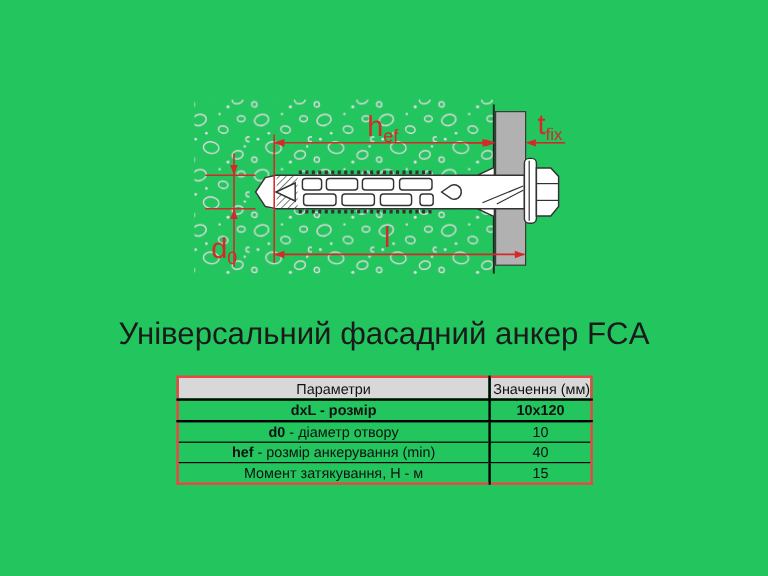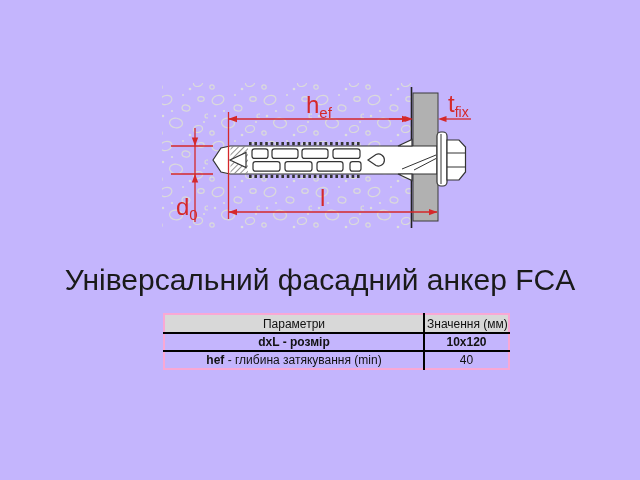--- a/index.html
+++ b/index.html
@@ -2,39 +2,39 @@
 <html style="--dimension-red: #d5282a; --plate-gray: #b1b1b1; --header-gray: #d8d8d8; --outline-dark: #333333;"><head>
 <meta charset="utf-8">
 <style>
   :root{
     --dimension-red:#d5282a;
     --plate-gray:#b1b1b1;
     --header-gray:#d8d8d8;
     --outline-dark:#333333;
   }
   html,body{margin:0;padding:0;background:#fff;}
-  #screen{position:relative;width:640px;height:480px;background:#c4b5fd;overflow:hidden;
+  #screen{position:relative;width:640px;height:480px;background:#22c55e;overflow:hidden;
           font-family:"Liberation Sans",sans-serif;}
   #diagram{position:absolute;left:0;top:0;}
 
   
   .dimline{stroke:var(--dimension-red);stroke-width:1.3;fill:none;}
   .dimfill{fill:var(--dimension-red);stroke:none;}
   .dimtext{fill:var(--dimension-red);font-family:"Liberation Sans",sans-serif;}
   .part{fill:#ffffff;stroke:var(--outline-dark);stroke-width:1.2;}
   .thin{stroke:var(--outline-dark);stroke-width:1;fill:none;}
 
   
   #title{position:absolute;top:263px;left:0;width:640px;text-align:center;
-         font-size:30px;color:#1a1a1a;white-space:nowrap;}
+         font-size:26px;color:#1a1a1a;white-space:nowrap;}
 
   
-  #params{position:absolute;left:163px;top:313px;width:345px;
+  #params{position:absolute;left:147px;top:313px;width:345px;
           border-collapse:collapse;table-layout:fixed;
-          font-size:12px;color:#111;border:2px solid #f9a8d4;}
+          font-size:12px;color:#111;border:2px solid #ef4444;}
   #params td{border:1px solid #000;text-align:center;vertical-align:middle;
              padding:0 2px;height:16px;overflow:hidden;white-space:nowrap;}
   #params col.c1{width:260px;}
   #params col.c2{width:85px;}
   #params td.param{border-right:2px solid #000;}
   #params tr.header td{background:var(--header-gray);border-bottom:2px solid #000;height:17px;}
   #params tr.size td{border-bottom:2px solid #000;font-weight:bold;}
   #params .term{font-weight:bold;}
 </style>
 </head>
@@ -149,18 +149,26 @@
     <tbody>
       <tr class="header">
         <td class="param">Параметри</td>
         <td>Значення (мм)</td>
       </tr>
       <tr class="size">
         <td class="param"><span class="term">dxL</span><span> - розмір</span></td>
         <td>10x120</td>
       </tr>
       <tr>
-        <td class="param"><span class="term">hef</span><span> - глибина затякування (min)</span></td>
+        <td class="param"><span class="term">d0</span><span> - діаметр отвору</span></td>
+        <td>10</td>
+      </tr>
+      <tr>
+        <td class="param"><span class="term">hef</span><span> - розмір анкерування (min)</span></td>
         <td>40</td>
+      </tr>
+      <tr>
+        <td class="param"><span class="term"></span><span>Момент затякування, Н - м</span></td>
+        <td>15</td>
       </tr>
     </tbody>
   </table>
 </div>
 
 </body></html>

